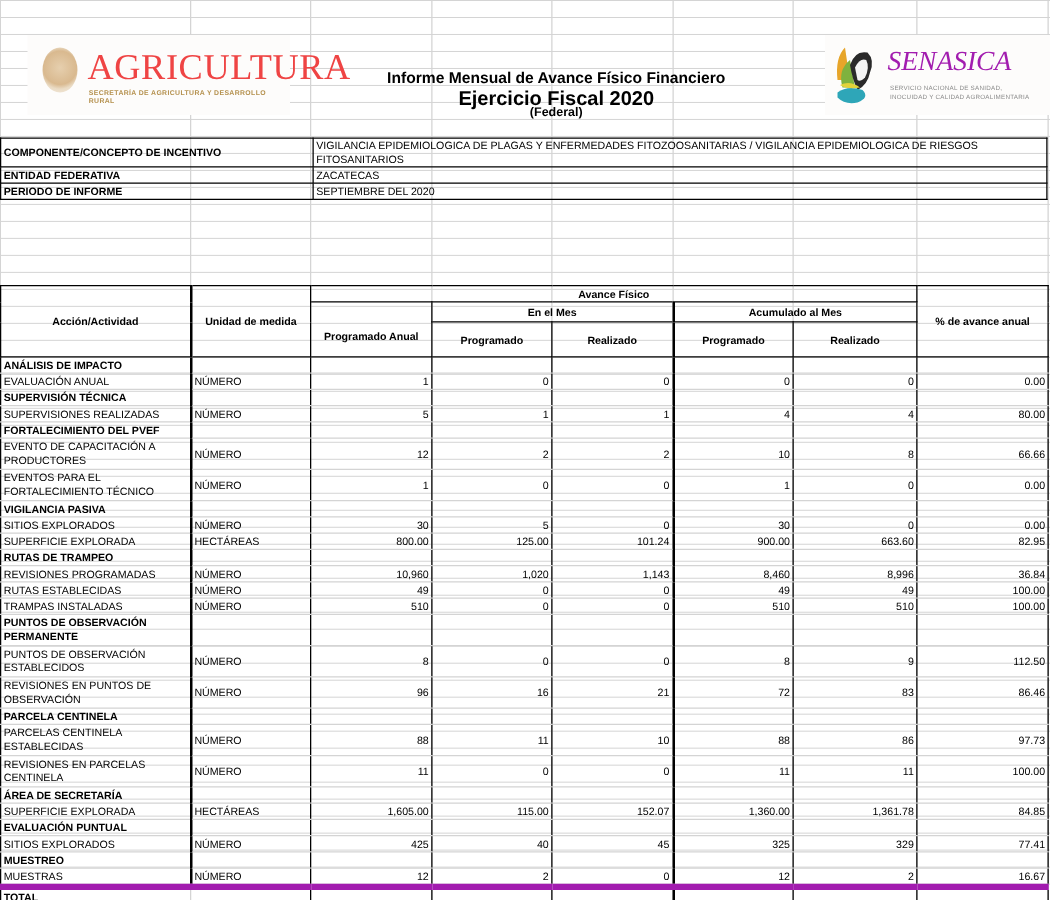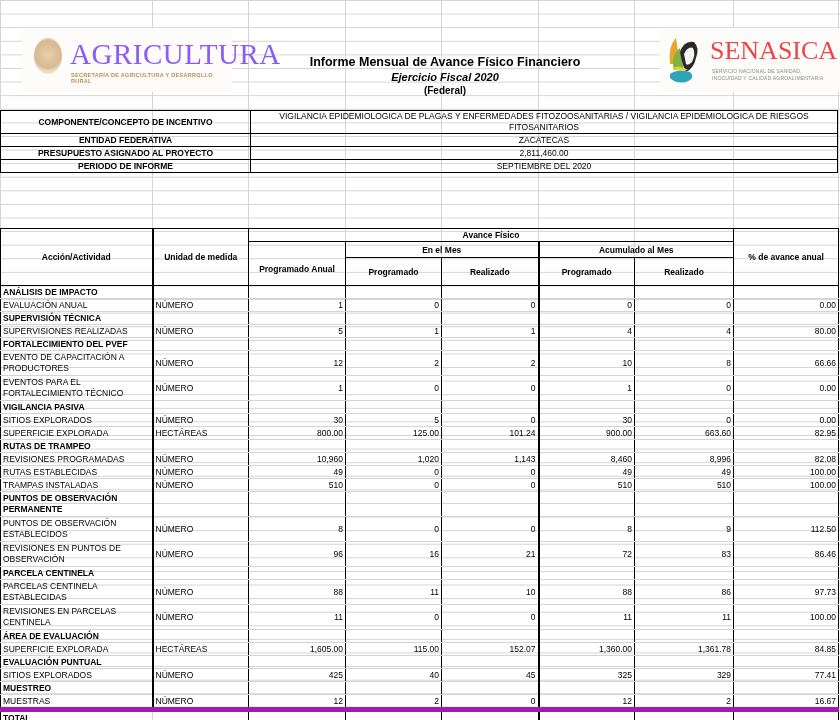--- a/index.html
+++ b/index.html
@@ -6,32 +6,32 @@
   body{width:840px;height:720px;position:relative;overflow:hidden;font-family:"Liberation Sans",sans-serif;color:#000;}
   .grid{position:absolute;left:0;top:0;width:840px;height:720px;
     background-image:
       linear-gradient(to right,#d4d4d4 1px,transparent 1px),
       linear-gradient(to bottom,#d4d4d4 1px,transparent 1px);
     background-size:auto,100% 13.6px;}
   .vline{position:absolute;top:0;width:1px;height:720px;background:#d4d4d4;}
   .logo-box{position:absolute;background:#fdfcfb;}
   .agri{left:22px;top:28px;width:210px;height:64px;}
   .agri .seal{position:absolute;left:12px;top:10px;width:28px;height:36px;border-radius:50%;background:radial-gradient(circle at 50% 45%,#e6cfae 0,#d9b98f 55%,#eadbc4 70%,#f5ede2 100%);}
-  .agri .name{position:absolute;left:48px;top:10px;font-family:"Liberation Serif",serif;font-size:29px;color:#8b5cf6;letter-spacing:0.5px;text-align:right;}
+  .agri .name{position:absolute;left:48px;top:10px;font-family:"Liberation Serif",serif;font-size:29px;color:#ef4444;letter-spacing:0.5px;text-align:right;}
   .agri .sub{position:absolute;left:49px;top:44px;font-size:5.5px;color:#b5914f;letter-spacing:0.3px;font-weight:bold;}
   .sena{left:660px;top:28px;width:180px;height:64px;}
   .sena .mark{position:absolute;left:6px;top:6px;width:36px;height:52px;}
-  .sena .name{position:absolute;left:50px;top:8px;font-family:"Liberation Serif",serif;font-size:26px;color:#ef4444;}
+  .sena .name{position:absolute;left:50px;top:8px;font-family:"Liberation Serif",serif;font-size:22px;color:#a21caf;font-style:italic;}
   .sena .sub{position:absolute;left:52px;top:40px;font-size:5px;color:#8a8a8a;line-height:7px;letter-spacing:0.2px;}
   .title{position:absolute;left:250px;width:390px;text-align:center;font-weight:bold;}
   .t1{top:55px;font-size:12.5px;}
-  .t2{top:71px;font-size:11px;font-style:italic;}
+  .t2{top:71px;font-size:16px;}
   .t3{top:85px;font-size:10px;}
   table{border-collapse:collapse;position:absolute;}
-  .info{left:0;top:110px;width:838px;font-size:8.5px;text-align:center;}
+  .info{left:0;top:110px;width:838px;font-size:8.5px;}
   .info td{border:1px solid #000;padding:0 2px;height:12px;line-height:11px;vertical-align:middle;}
   .info td.k{font-weight:bold;width:245px;}
   .main{left:0;top:228px;width:838px;font-size:8.5px;table-layout:fixed;}
   .main td,.main th{border:1px solid #000;padding:0 2px;}
   .main th{font-weight:bold;font-size:8.5px;text-align:center;}
   .main td{border-top:1px solid #d4d4d4;border-bottom:1px solid #d4d4d4;height:12px;line-height:11px;}
   .main td.n{text-align:right;}
   .main tr.sec td{font-weight:bold;}
   .main tr.tot td{font-weight:bold;border-top:5px solid #a21caf;border-bottom:1px solid #000;}
   .thick-l{border-left:2px solid #000 !important;}
@@ -77,24 +77,20 @@
 
 <table class="info">
   <tbody id="info-body">
       <tr>
         <td class="k">COMPONENTE/CONCEPTO DE INCENTIVO</td>
                   <td>VIGILANCIA EPIDEMIOLOGICA DE PLAGAS Y ENFERMEDADES FITOZOOSANITARIAS / VIGILANCIA EPIDEMIOLOGICA DE RIESGOS FITOSANITARIOS</td>
       </tr>
       <tr>
         <td class="k">ENTIDAD FEDERATIVA</td>
                   <td>ZACATECAS</td>
-      </tr>
-      <tr>
-        <td class="k">PRESUPUESTO ASIGNADO AL PROYECTO</td>
-                  <td>2,811,460.00</td>
       </tr>
       <tr>
         <td class="k">PERIODO DE INFORME</td>
                   <td>SEPTIEMBRE DEL 2020</td>
       </tr>
     </tbody>
 </table>
 
 <table class="main">
   <colgroup>
@@ -238,21 +234,21 @@
         <td></td>
       </tr>
       <tr>
         <td style="">REVISIONES PROGRAMADAS</td>
       <td class="thick-l">NÚMERO</td>
         <td class="n">10,960</td>
         <td class="n">1,020</td>
         <td class="n">1,143</td>
         <td class="n thick-l">8,460</td>
         <td class="n">8,996</td>
-        <td class="n">82.08</td>
+        <td class="n">36.84</td>
       </tr>
       <tr>
         <td style="">RUTAS ESTABLECIDAS</td>
       <td class="thick-l">NÚMERO</td>
         <td class="n">49</td>
         <td class="n">0</td>
         <td class="n">0</td>
         <td class="n thick-l">49</td>
         <td class="n">49</td>
         <td class="n">100.00</td>
@@ -321,21 +317,21 @@
         <td style="height:24px">REVISIONES EN PARCELAS CENTINELA</td>
       <td class="thick-l">NÚMERO</td>
         <td class="n">11</td>
         <td class="n">0</td>
         <td class="n">0</td>
         <td class="n thick-l">11</td>
         <td class="n">11</td>
         <td class="n">100.00</td>
       </tr>
       <tr class="sec">
-        <td style="">ÁREA DE EVALUACIÓN</td>
+        <td style="">ÁREA DE SECRETARÍA</td>
       <td class="thick-l"></td>
       <td></td>
         <td></td>
       <td></td>
         <td class="thick-l"></td>
       <td></td>
         <td></td>
       </tr>
       <tr>
         <td style="">SUPERFICIE EXPLORADA</td>

